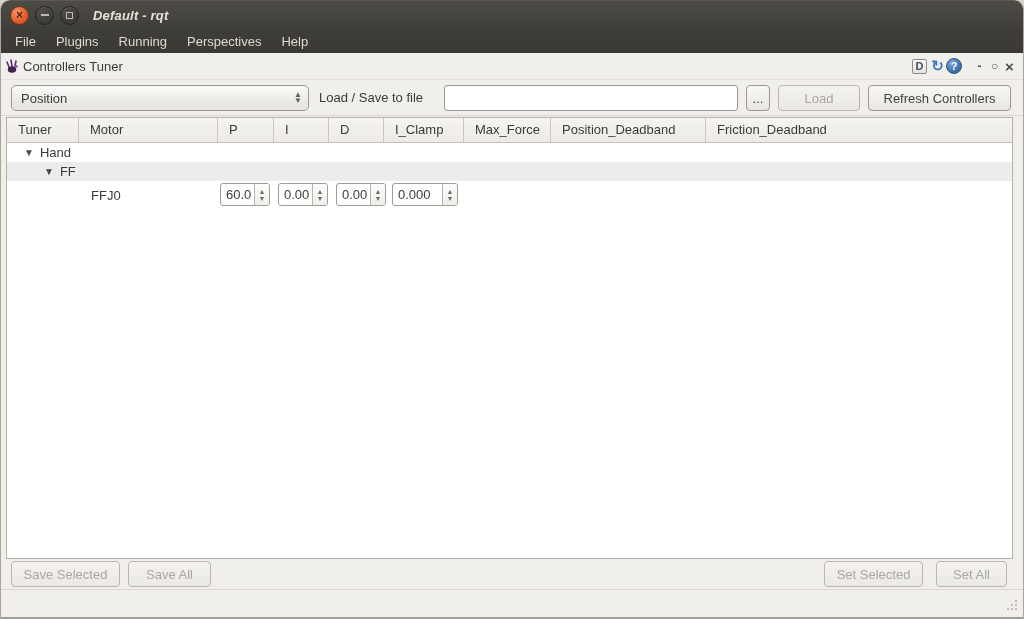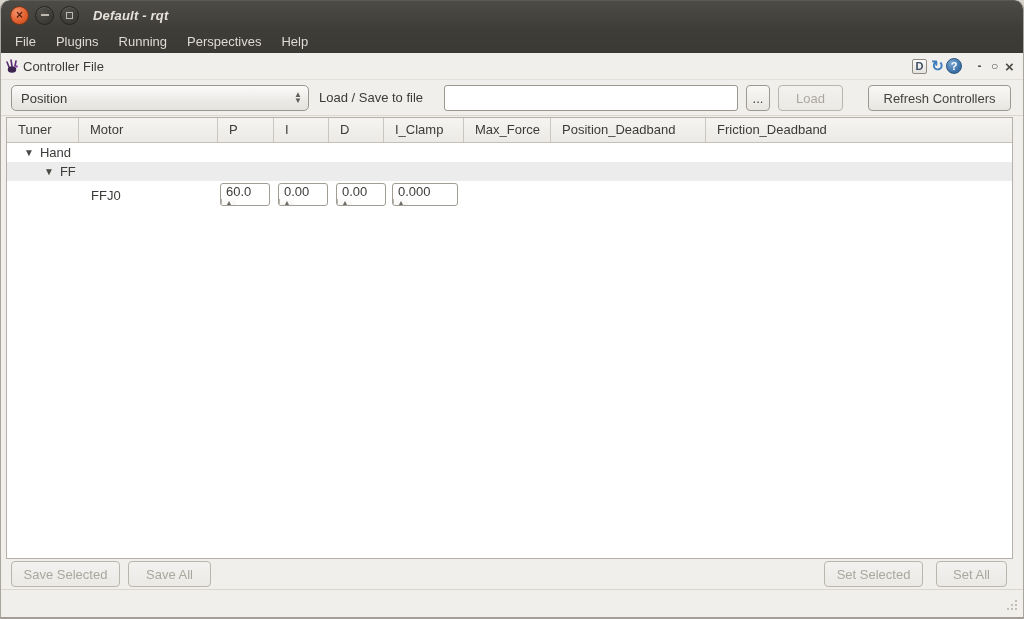--- a/index.html
+++ b/index.html
@@ -61,21 +61,21 @@
   .tlabel { position:absolute; left:318px; top:5px; height:26px; line-height:26px; }
   .file-input { position:absolute; left:443px; top:5px; width:294px; height:26px;
                 border:1px solid #9c978f; border-radius:3px; background:#fff;
                 padding:0 6px; font:inherit; color:#3c3b37; outline:none; }
   .btn { position:absolute; top:5px; height:26px; border:1px solid #9e9990; border-radius:4px;
          background:linear-gradient(#f9f8f6,#e8e6e2); color:#44433e; font:inherit;
          text-align:center; cursor:default; }
   .btn.disabled { color:#aaa79f; border-color:#bab6ae;
                   background:linear-gradient(#f3f2f0,#ebe9e5); }
   .btn-browse { left:745px; width:24px; }
-  .btn-load { left:777px; width:65px; }
+  .btn-load { left:777px; width:82px; }
   .btn-refresh { left:867px; width:143px; }
 
   
   .table { position:absolute; left:5px; top:64px; width:1007px; height:442px;
            border:1px solid #b5b1aa; background:#fff; }
   .thead { display:flex; height:25px; background:linear-gradient(#f5f4f2,#eceae6);
            border-bottom:1px solid #c5c1ba; }
   .th { height:100%; line-height:24px; padding-left:11px; font-size:13px; color:#3c3b37;
         border-right:1px solid #cbc7c0; overflow:hidden; white-space:nowrap; }
   .c0{width:72px;} .c1{width:139px;} .c2{width:56px;} .c3{width:55px;} .c4{width:55px;}
@@ -84,21 +84,21 @@
   .trow { position:relative; display:flex; align-items:center; background:#fff; }
   .trow.alt { background:#ececec; }
   .row-hand { height:19px; padding-left:17px; }
   .row-ff { height:19px; padding-left:37px; }
   .row-motor { height:27px; }
   .expander { font-size:10px; color:#4a4945; margin-right:6px; line-height:1; }
   .tree-label { font-size:13px; }
   .motor-name { position:absolute; left:84px; top:50%; transform:translateY(-50%); }
 
   .spinbox { position:absolute; top:2px; height:23px; border:1px solid #a19c94; border-radius:3px;
-             background:#fff; display:flex; overflow:hidden;flex-direction:column; }
+             background:#fff; display:flex; overflow:hidden; }
   .sp1{left:213px; width:50px;} .sp2{left:271px; width:50px;}
   .sp3{left:329px; width:50px;} .sp4{left:385px; width:66px;}
   .spin-value { flex:1; padding-left:5px; display:flex; align-items:center; font-size:13px; }
   .spin-btns { width:15px; border-left:1px solid #b9b5ae; background:linear-gradient(#fdfdfc,#f0eeea);
                display:flex; flex-direction:column; align-items:center; justify-content:center;
                font-size:7px; line-height:7px; color:#6e6b65; }
 
   
   .fbtn { position:absolute; top:508px; height:26px; border:1px solid #bab6ae; border-radius:4px;
           background:linear-gradient(#f3f2f0,#ebe9e5); color:#aaa79f; font:inherit; cursor:default; }
@@ -148,21 +148,21 @@
     <div class="plugin-titlebar">
       <svg class="plugin-icon" viewBox="0 0 16 16">
         <g stroke="#5b2c6f" stroke-width="1.6" stroke-linecap="round" fill="none">
           <path d="M5 9 L3 4"></path>
             <path d="M8 8 L7 2"></path>
             <path d="M11 8 L12 3"></path>
         </g>
         <ellipse cx="8" cy="11.5" rx="4.2" ry="3.2" fill="#3d2350"></ellipse>
         <circle cx="12.5" cy="8.5" r="1.3" fill="#8e44ad"></circle>
       </svg>
-      <span class="plugin-title">Controller File</span>
+      <span class="plugin-title">Controllers Tuner</span>
       <span class="plugin-controls">
         <span class="pc dock">D</span>
         <span class="pc reload">↻</span>
         <span class="pc help">?</span>
         <span class="pc min">-</span>
         <span class="pc float">○</span>
         <span class="pc closex">×</span>
       </span>
     </div>
 

